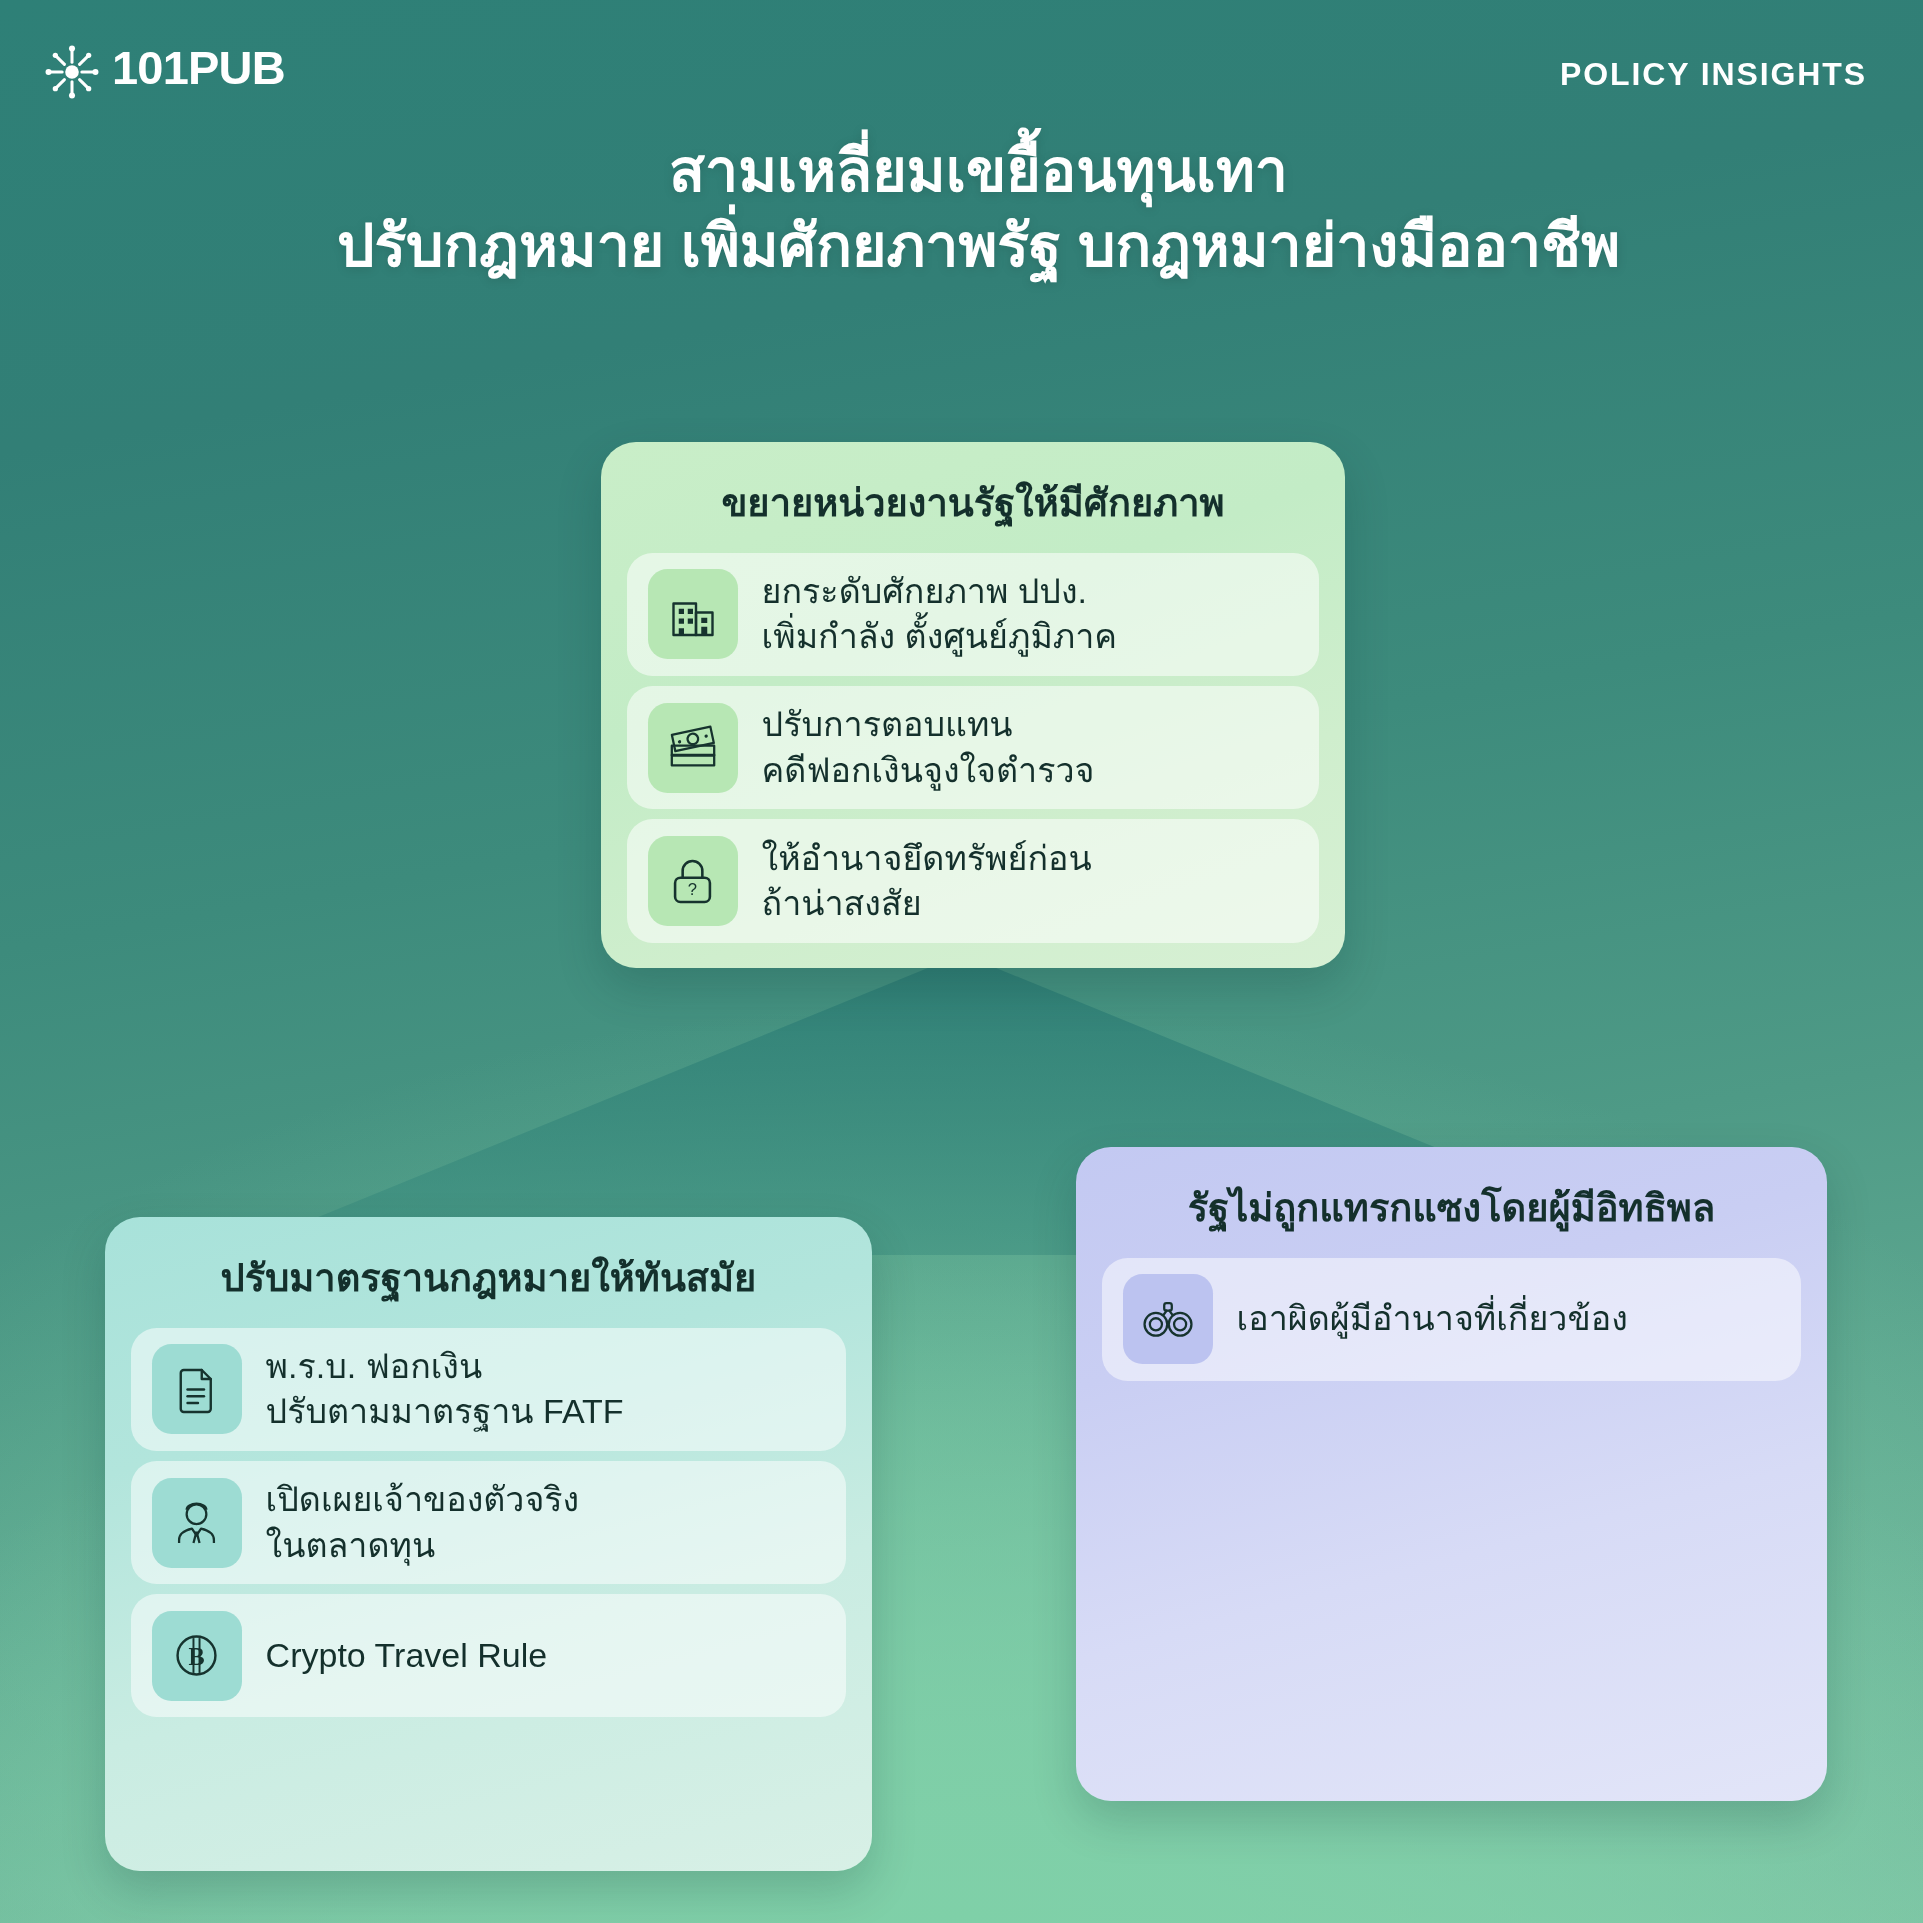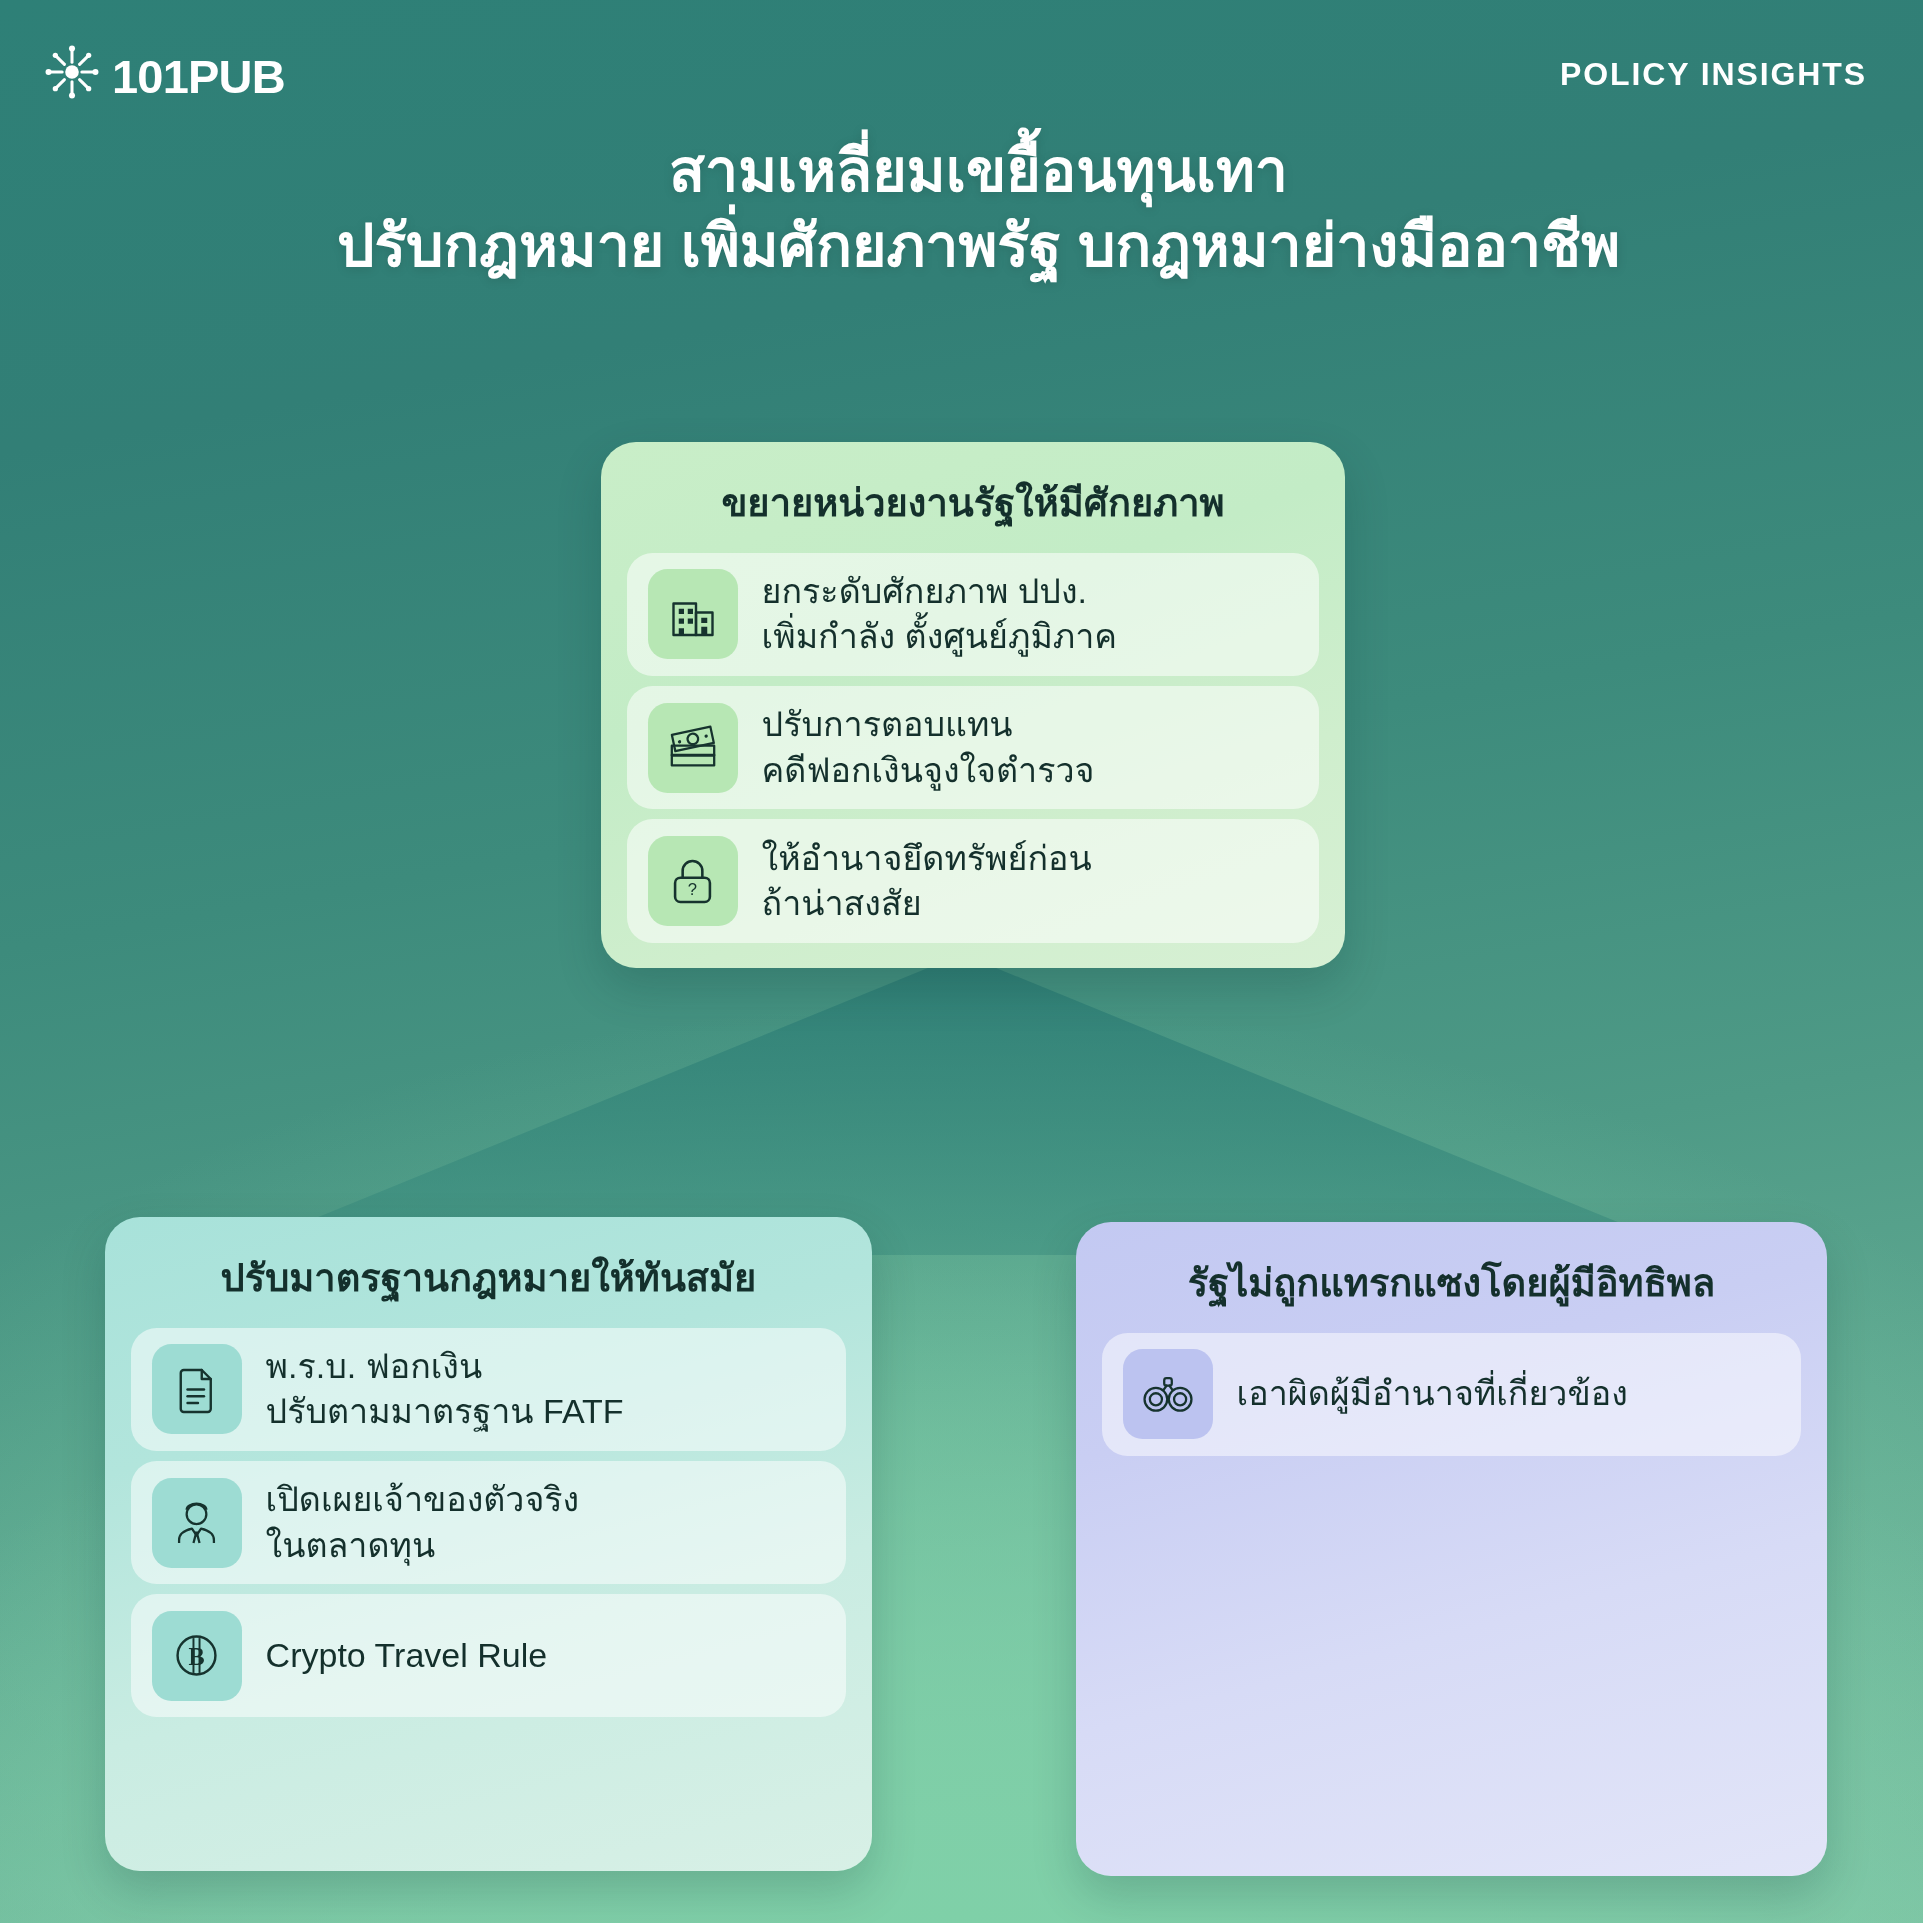--- a/index.html
+++ b/index.html
@@ -27,21 +27,21 @@
     top: 35px;
     left: 0;
     width: 100%;
     height: 83px;
   }
   .brand {
     position: absolute;
     left: 44px;
     top: 9px;
     display: flex;
-    align-items: flex-end;
+    align-items: flex-start;
     gap: 12px;
   }
   .brand-mark {
     width: 56px;
     height: 56px;
     position: relative;
   }
   .brand-text {
     color: #ffffff;
     font-size: 47px;
@@ -149,21 +149,21 @@
     width: 767px;
     min-height: 654px;
     background: linear-gradient(165deg, #a8e2da 0%, #b2e5dc 30%, #c9ece2 62%, #d8f0e6 100%);
   }
   #card-left .item { background: rgba(255,255,255,0.52); }
   #card-left .item-icon { background: #9ddcd3; }
 
   
   #card-right {
     left: 1076px;
-    top: 1222px;
+    top: 1147px;
     width: 751px;
     min-height: 654px;
     background: linear-gradient(165deg, #c3c9f2 0%, #c9cef3 28%, #d7dbf6 60%, #e2e5f8 100%);
   }
   #card-right .item { background: rgba(255,255,255,0.50); }
   #card-right .item-icon { background: #bcc3f0; }
 
   svg.ic { display:block; }
 </style>
 </head>

